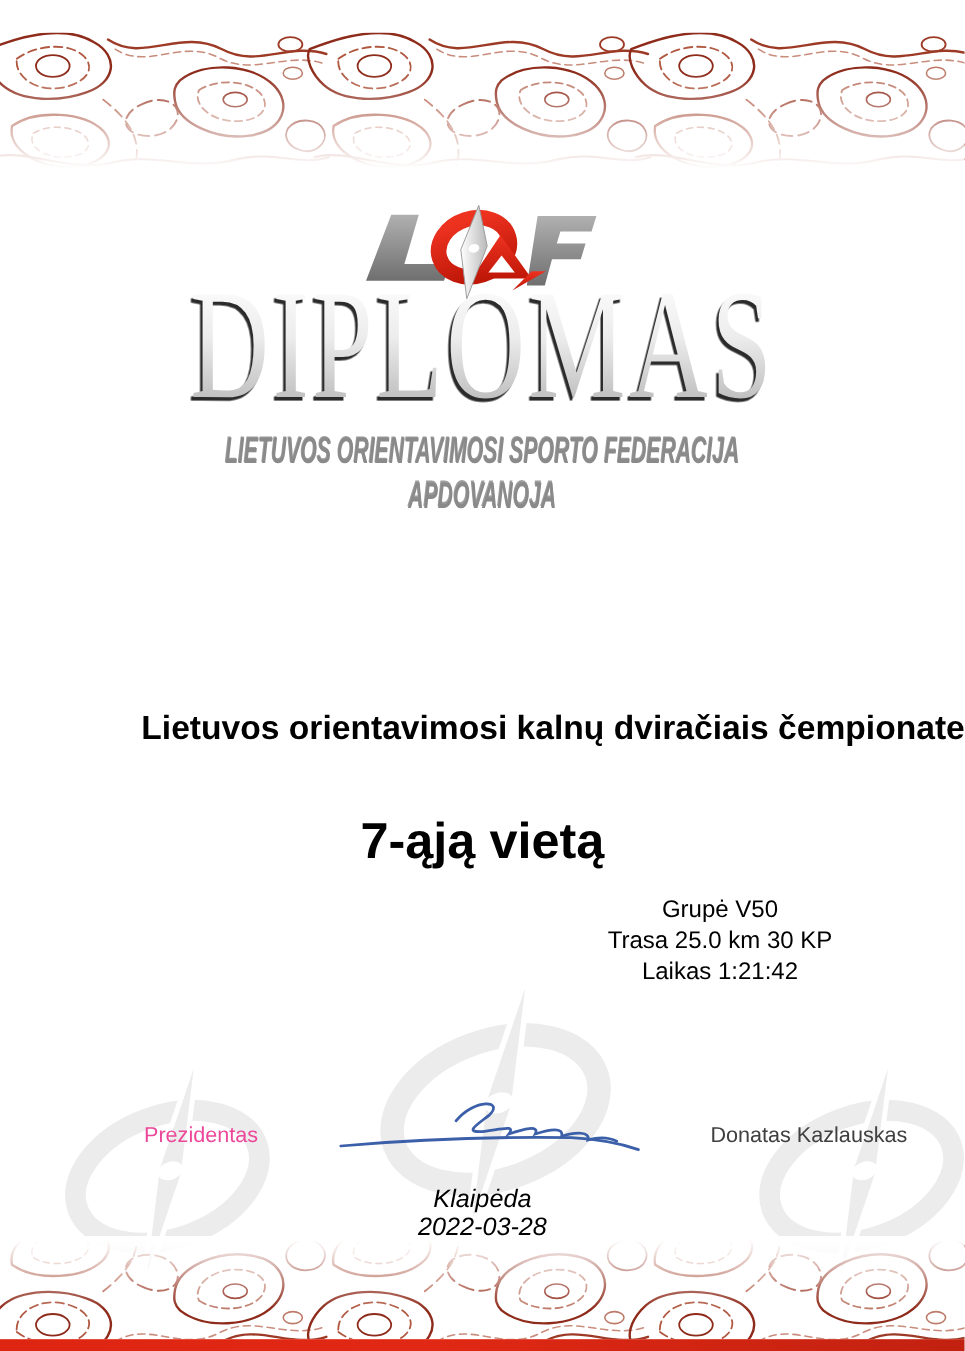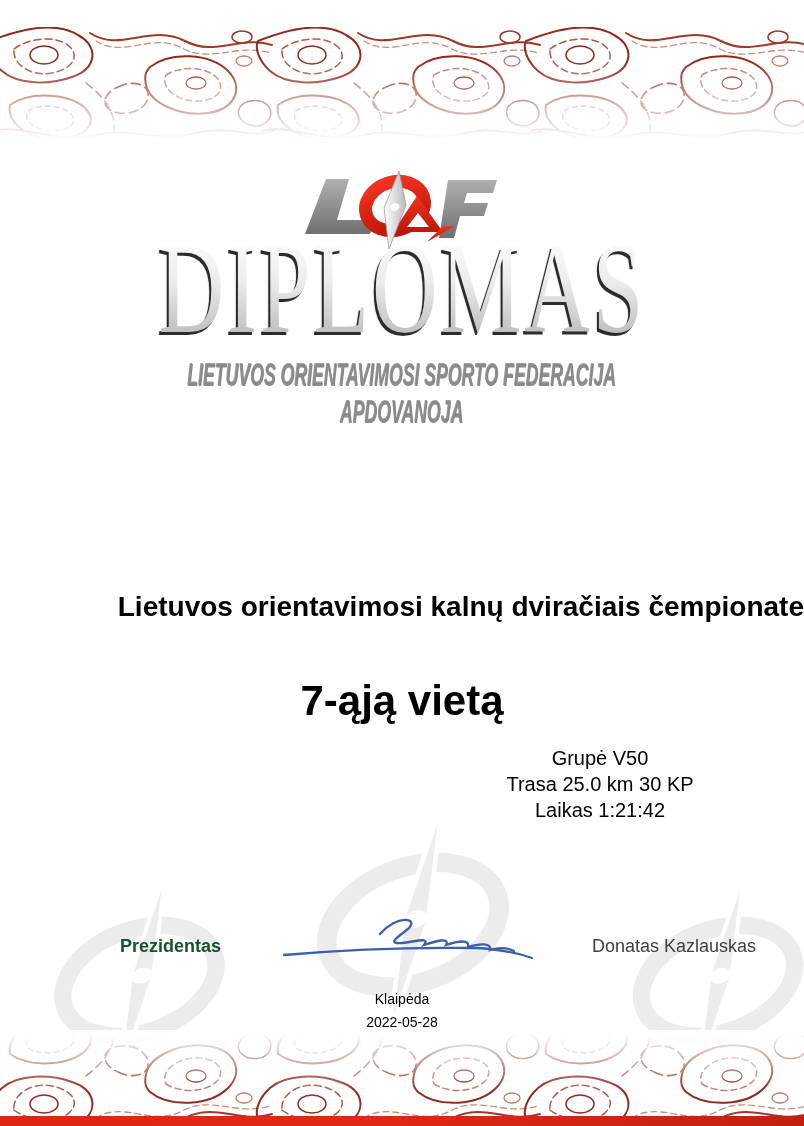--- a/index.html
+++ b/index.html
@@ -60,26 +60,26 @@
     font-size:28px;line-height:33px;font-weight:700;
   }
   .place{
     position:absolute;left:0;top:650px;width:804px;text-align:center;
     font-size:42px;font-weight:700;
   }
   .details{
     position:absolute;left:400px;top:718px;width:400px;text-align:center;
     font-size:20px;line-height:26px;
   }
-  .sig-role{position:absolute;left:120px;top:909px;font-size:18px;color:#14532d;font-weight:bold;}
+  .sig-role{position:absolute;left:120px;top:909px;font-size:18px;color:#ec4899;}
   .sig-name{position:absolute;left:592px;top:909px;font-size:18px;color:#404040;}
   .signature{position:absolute;left:280px;top:876px;width:258px;height:62px;}
   .location-date{
     position:absolute;left:302px;top:961px;width:200px;text-align:center;
-    font-size:14px;line-height:23px;
+    font-size:21px;line-height:23px;font-style:italic;
   }
 </style>
 </head>
 <body>
 
 <div class="page">
 
   <svg width="0" height="0" style="position:absolute" aria-hidden="true">
     <defs>
       <linearGradient id="grayG" x1="0" y1="0" x2="0" y2="1">
@@ -195,16 +195,16 @@
   <svg class="signature" viewBox="0 0 258 62">
     <g fill="none" stroke="#3b5fa8" stroke-width="2.3" stroke-linecap="round">
       <path d="M4,52 C60,47 130,44 196,45 C215,46 235,49 252,55"></path>
       <path d="M100,31 C116,12 140,14 128,26 C118,34 106,41 122,40 C138,38 150,34 144,42 C156,38 170,34 166,42 C178,38 190,36 188,44 C200,40 212,40 210,47 C220,44 228,45 234,48"></path>
     </g>
   </svg>
   <div class="sig-name">Donatas Kazlauskas</div>
 
   <div class="location-date">
     <div>Klaipėda</div>
-    <div>2022-05-28</div>
+    <div>2022-03-28</div>
   </div>
 
 </div>
 
 </body></html>

